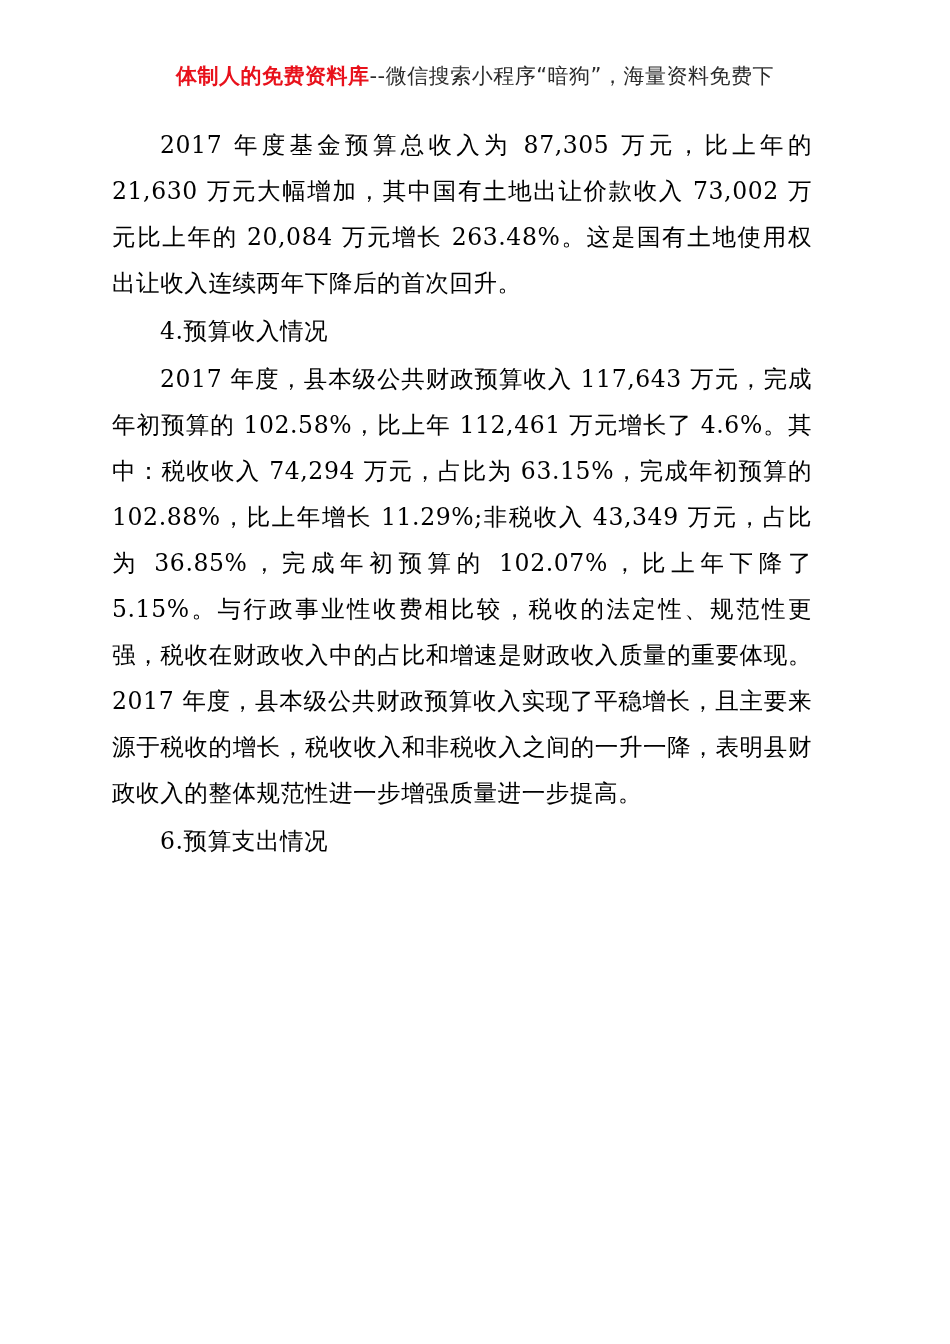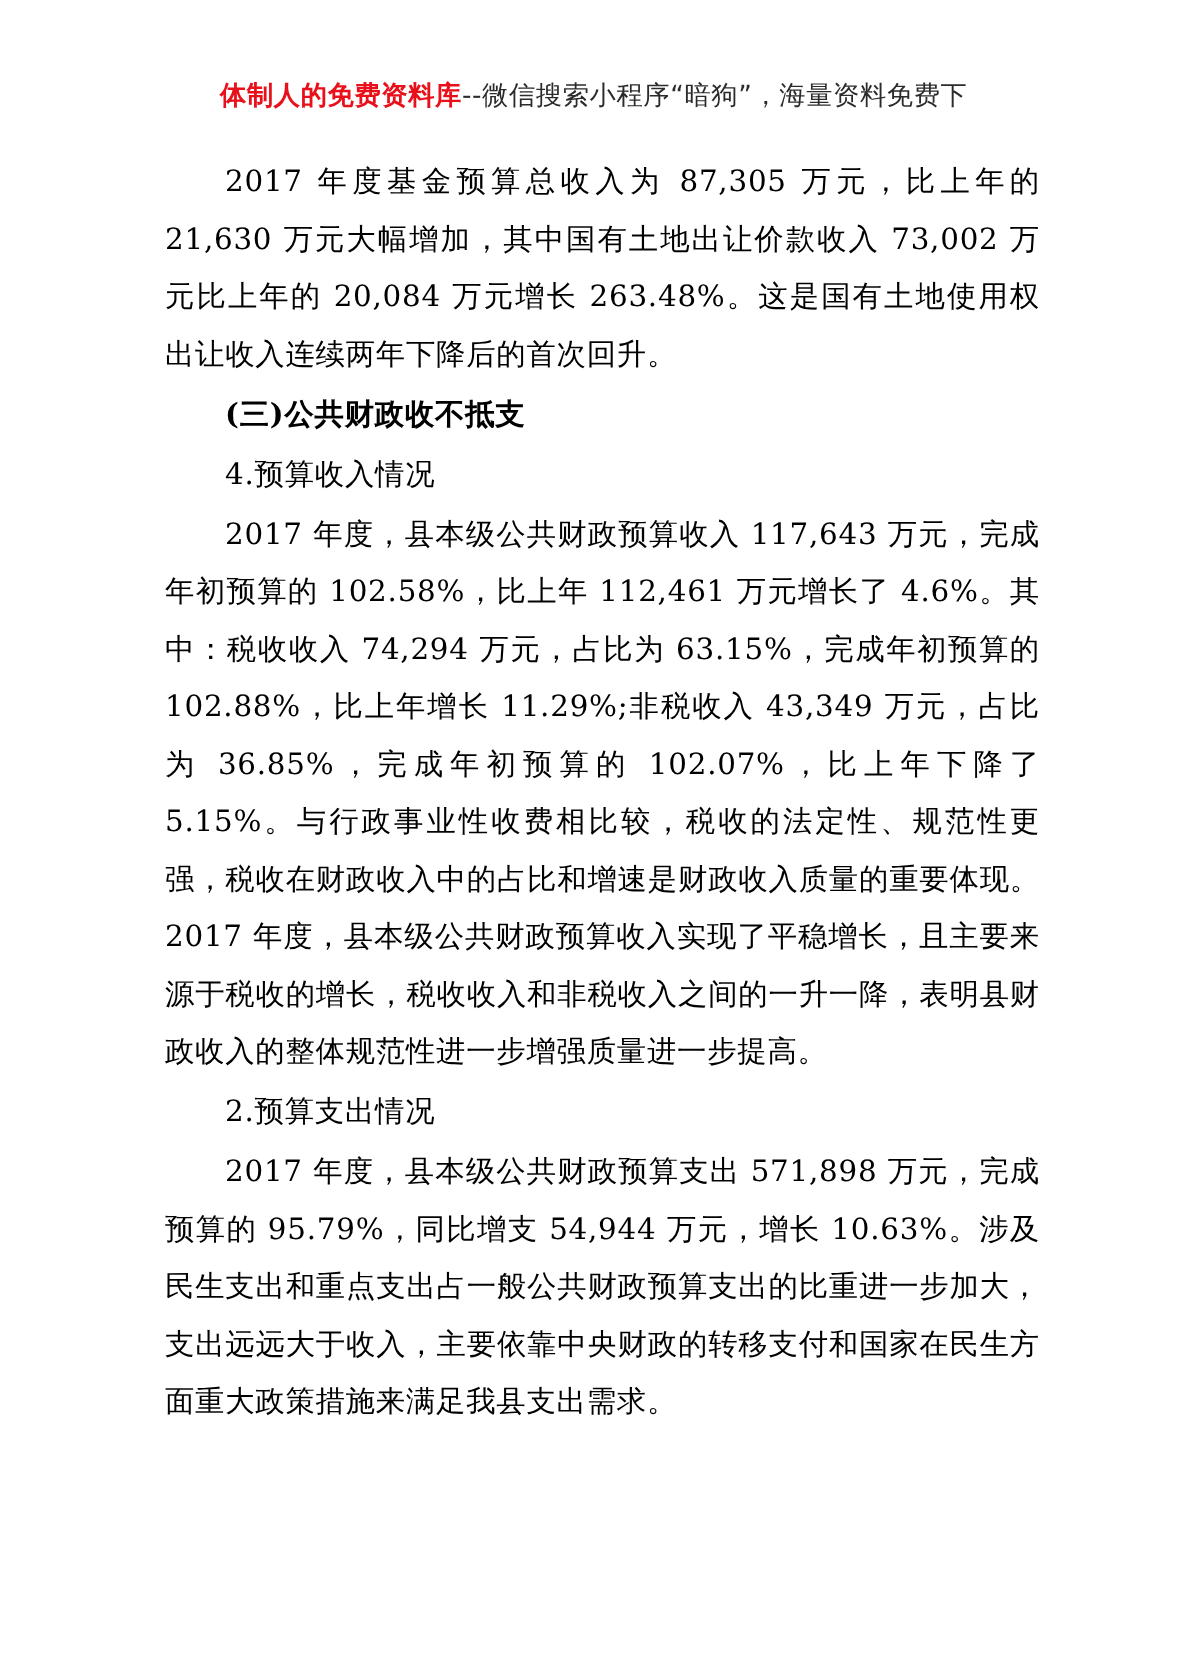--- a/index.html
+++ b/index.html
@@ -32,21 +32,21 @@
     font-weight: bold;
     letter-spacing: 0.5px;
   }
   .watermark .wm-dark {
     color: #2b2b2b;
     letter-spacing: 0.5px;
   }
   .body-area {
     position: absolute;
     top: 122px;
-    left: 132px;
+    left: 112px;
     width: 700px;
   }
   p {
     margin: 0 0 2px 0;
     font-size: 23.5px;
     line-height: 46px;
     color: #000000;
     text-align: justify;
     text-justify: inter-ideograph;
     letter-spacing: 0.6px;
@@ -66,20 +66,18 @@
 <body>
 
 <div class="page">
 
   <div class="watermark">
     <span class="wm-red">体制人的免费资料库</span><span class="wm-dark">--微信搜索小程序“暗狗”，海量资料免费下</span>
   </div>
 
   <div class="body-area">
     <p class="indent">2017 年度基金预算总收入为 87,305 万元，比上年的 21,630 万元大幅增加，其中国有土地出让价款收入 73,002 万元比上年的 20,084 万元增长 263.48%。这是国有土地使用权出让收入连续两年下降后的首次回升。</p>
-    <p class="heading">(三)公共财政收不抵支</p>
     <p class="sub">4.预算收入情况</p>
     <p class="indent">2017 年度，县本级公共财政预算收入 117,643 万元，完成年初预算的 102.58%，比上年 112,461 万元增长了 4.6%。其中：税收收入 74,294 万元，占比为 63.15%，完成年初预算的 102.88%，比上年增长 11.29%;非税收入 43,349 万元，占比为 36.85%，完成年初预算的 102.07%，比上年下降了 5.15%。与行政事业性收费相比较，税收的法定性、规范性更强，税收在财政收入中的占比和增速是财政收入质量的重要体现。2017 年度，县本级公共财政预算收入实现了平稳增长，且主要来源于税收的增长，税收收入和非税收入之间的一升一降，表明县财政收入的整体规范性进一步增强质量进一步提高。</p>
-    <p class="sub">2.预算支出情况</p>
-    <p class="indent">2017 年度，县本级公共财政预算支出 571,898 万元，完成预算的 95.79%，同比增支 54,944 万元，增长 10.63%。涉及民生支出和重点支出占一般公共财政预算支出的比重进一步加大，支出远远大于收入，主要依靠中央财政的转移支付和国家在民生方面重大政策措施来满足我县支出需求。</p>
+    <p class="sub">6.预算支出情况</p>
   </div>
 
 </div>
 
 </body></html>

